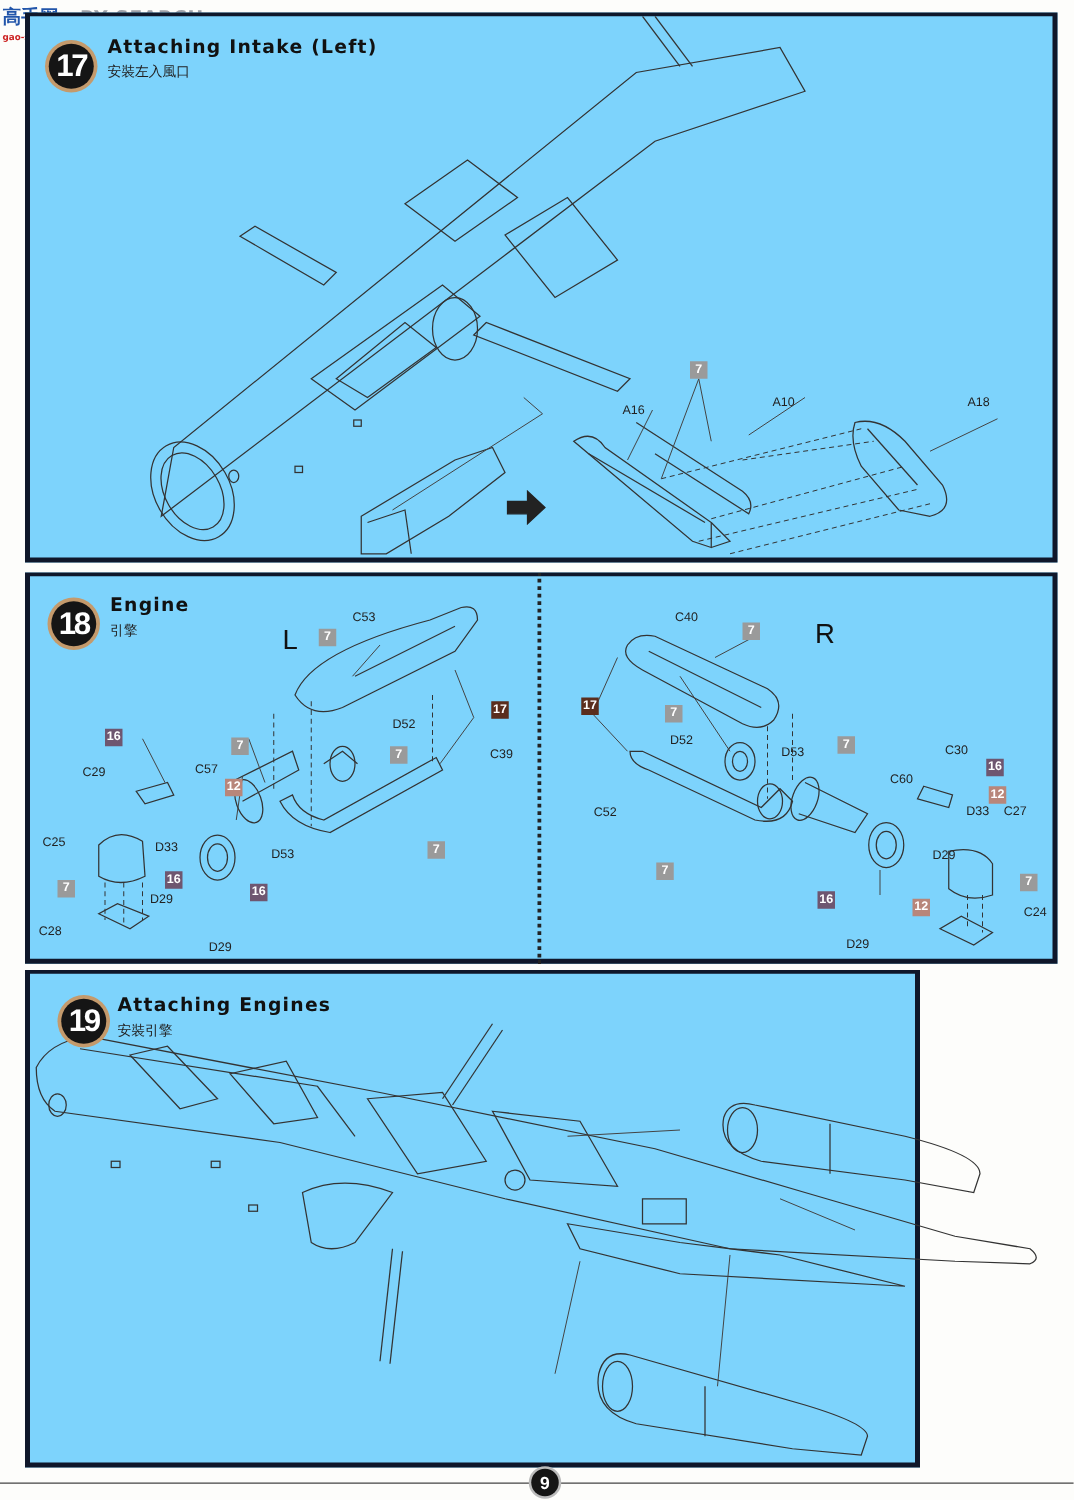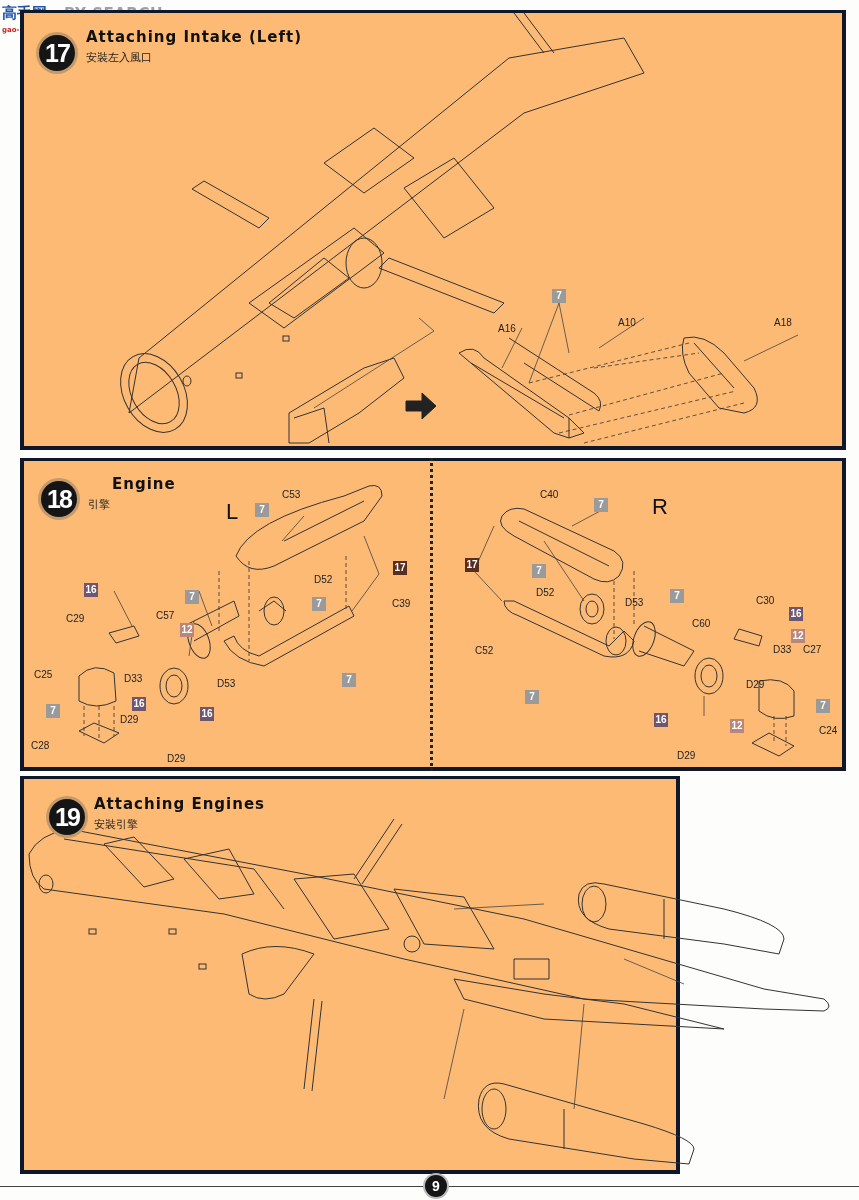--- a/index.html
+++ b/index.html
@@ -1,20 +1,20 @@
 <!DOCTYPE html>
 <html><head>
 <meta charset="utf-8">
 <style>
   * { box-sizing: border-box; margin: 0; padding: 0; }
   body { width: 859px; height: 1200px; background: #fdfdfb; position: relative; overflow: hidden; font-family: "Liberation Sans", sans-serif; color: #222; }
-  .panel { position: absolute; border: 4px solid #0f172a; background: #fdba74; }
+  .panel { position: absolute; border: 4px solid #0f172a; background: #7dd3fc; }
   #p17 { left: 20px; top: 10px; width: 826px; height: 440px; border-top-width: 3px; }
   #p18 { left: 20px; top: 458px; width: 826px; height: 313px; border-top-width: 3px; }
-  #p19 { left: 20px; top: 776px; width: 660px; height: 398px; border-top-width: 3px; }
+  #p19 { left: 20px; top: 776px; width: 716px; height: 398px; border-top-width: 3px; }
   .step-badge { position: absolute; width: 36px; height: 36px; border-radius: 50%; background: #151515; color: #fff; font-family: "Liberation Sans", sans-serif; font-weight: bold; font-size: 25px; text-align: center; line-height: 36px; letter-spacing: -2px; box-shadow: 0 0 0 3px #c49a6c; }
   .step-title { position: absolute; font-weight: bold; font-size: 15px; letter-spacing: 1px; color: #111; font-family: "DejaVu Sans", sans-serif; }
   .step-sub { position: absolute; font-size: 11px; color: #222; font-family: "DejaVu Sans", sans-serif; }
   .lbl { position: absolute; font-size: 10px; color: #222; font-family: "Liberation Sans", sans-serif; }
   .big-lr { position: absolute; font-size: 22px; color: #111; font-family: "Liberation Sans", sans-serif; }
   .cb { position: absolute; width: 14px; height: 14px; color: #fff; font-size: 10px; font-weight: bold; text-align: center; line-height: 14px; font-family: "Liberation Sans", sans-serif; }
   .divider { position: absolute; left: 430px; top: 458px; height: 313px; border-left: 3px dotted #222; }
   .watermark { position: absolute; left: 2px; top: 4px; font-family: "DejaVu Sans", sans-serif; }
   .wm-text { position: absolute; left: 34px; top: 1px; font-size: 15px; font-weight: bold; color: #9ea0a8; white-space: nowrap; letter-spacing: 0.5px; }
   .wm-cn { position: absolute; left: 0; top: 0; font-size: 15px; font-weight: bold; color: #2255aa; white-space: nowrap; }
@@ -144,21 +144,21 @@
       <path class="dash" d="M610 110 L610 165"></path>
       <path class="dash" d="M590 120 L590 178"></path>
       <line class="lead" x1="450" y1="110" x2="478" y2="140"></line>
       <line class="lead" x1="450" y1="110" x2="470" y2="65"></line>
       <line class="lead" x1="520" y1="80" x2="560" y2="140"></line>
       <line class="lead" x1="580" y1="48" x2="548" y2="65"></line>
       <line class="lead" x1="680" y1="255" x2="680" y2="235"></line>
     </g>
   </svg>
   <div class="step-badge" style="left:17px; top:20px;">18</div>
-  <div class="step-title" style="left:64px; top:14px;margin-left:24px;">Engine</div>
+  <div class="step-title" style="left:64px; top:14px;">Engine</div>
   <div class="step-sub" style="left:64px; top:36px;">引擎</div>
 
   <div class="big-lr" style="left:202px; top:38px;">L</div>
   <div class="lbl" style="left:258px; top:28px;">C53</div>
   <div class="lbl" style="left:290px; top:113px;">D52</div>
   <div class="lbl" style="left:368px; top:137px;">C39</div>
   <div class="lbl" style="left:42px; top:152px;">C29</div>
   <div class="lbl" style="left:132px; top:149px;">C57</div>
   <div class="lbl" style="left:10px; top:208px;">C25</div>
   <div class="lbl" style="left:100px; top:212px;">D33</div>
@@ -176,21 +176,21 @@
   <div class="cb" style="left:318px; top:212px; background:#9a9a9a;">7</div>
   <div class="cb" style="left:108px; top:236px; background:#6e5670;">16</div>
   <div class="cb" style="left:22px; top:243px; background:#9a9a9a;">7</div>
   <div class="cb" style="left:176px; top:246px; background:#6e5670;">16</div>
 
   <div class="big-lr" style="left:628px; top:33px;">R</div>
   <div class="lbl" style="left:516px; top:28px;">C40</div>
   <div class="lbl" style="left:512px; top:126px;">D52</div>
   <div class="lbl" style="left:601px; top:136px;">D53</div>
   <div class="lbl" style="left:732px; top:134px;">C30</div>
-  <div class="lbl" style="left:668px; top:157px;">C60</div>
+  <div class="lbl" style="left:688px; top:157px;">C60</div>
   <div class="lbl" style="left:451px; top:184px;">C52</div>
   <div class="lbl" style="left:749px; top:183px;">D33</div>
   <div class="lbl" style="left:779px; top:183px;text-align:center;">C27</div>
   <div class="lbl" style="left:722px; top:218px;">D29</div>
   <div class="lbl" style="left:795px; top:264px;">C24</div>
   <div class="lbl" style="left:653px; top:289px;">D29</div>
 
   <div class="cb" style="left:570px; top:37px; background:#9a9a9a;">7</div>
   <div class="cb" style="left:441px; top:97px; background:#5a2e1e;">17</div>
   <div class="cb" style="left:508px; top:103px; background:#9a9a9a;">7</div>

